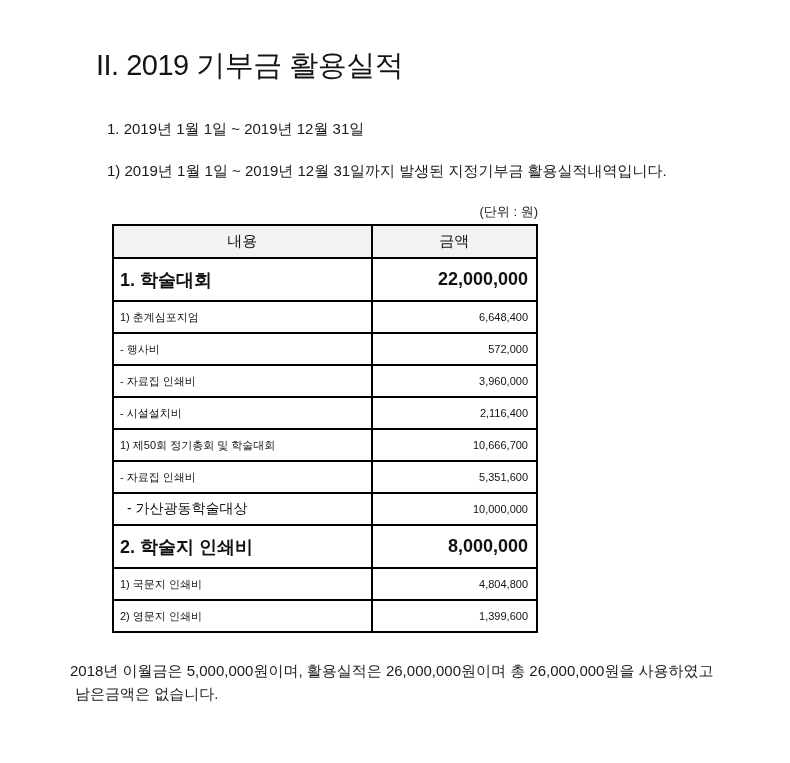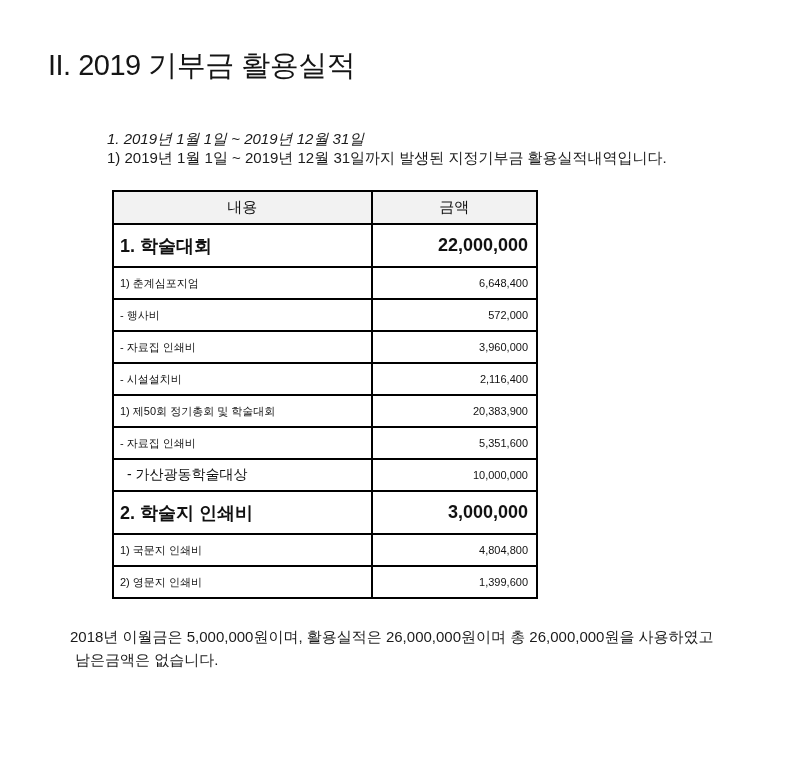--- a/index.html
+++ b/index.html
@@ -8,33 +8,33 @@
     background: #ffffff;
   }
   body {
     width: 790px;
     height: 763px;
     font-family: "Liberation Sans", "DejaVu Sans", sans-serif;
     color: #111111;
     overflow: hidden;
   }
   .page-title {
-    margin: 46px 0 0 48px;
+    margin: 46px 0 0 96px;
     font-size: 29px;
     font-weight: 500;
     letter-spacing: -0.5px;
     color: #151515;
   }
   .subtitle {
     margin-left: 107px;
     font-size: 15px;
     color: #1a1a1a;
   }
-  .subtitle-period { margin-top: 44px; font-style: italic; }
-  .subtitle-desc { }
+  .subtitle-period { margin-top: 34px; }
+  .subtitle-desc { margin-top: 23px; }
 
   .table-wrap {
     width: 426px;
     margin: 22px 0 0 112px;
   }
   .unit-label {
     text-align: right;
     font-size: 13px;
     color: #1a1a1a;
     margin-bottom: 3px;
@@ -86,20 +86,21 @@
 </style>
 </head>
 <body>
 
 <h1 class="page-title">II. 2019 기부금 활용실적</h1>
 
 <div class="subtitle subtitle-period">1. 2019년 1월 1일 ~ 2019년 12월 31일</div>
 <div class="subtitle subtitle-desc">1) 2019년 1월 1일 ~ 2019년 12월 31일까지 발생된 지정기부금 활용실적내역입니다.</div>
 
 <div class="table-wrap">
+  <div class="unit-label">(단위 : 원)</div>
 
   <table class="donation-table">
     <colgroup>
       <col class="c-name">
       <col class="c-amount">
     </colgroup>
     <thead>
       <tr>
         <th>내용</th>
         <th>금액</th>
@@ -121,33 +122,33 @@
       <tr>
         <td class="cell-name">- 자료집 인쇄비</td>
         <td class="cell-amount">3,960,000</td>
       </tr>
       <tr>
         <td class="cell-name">- 시설설치비</td>
         <td class="cell-amount">2,116,400</td>
       </tr>
       <tr>
         <td class="cell-name">1) 제50회 정기총회 및 학술대회</td>
-        <td class="cell-amount">20,383,900</td>
+        <td class="cell-amount">10,666,700</td>
       </tr>
       <tr>
         <td class="cell-name">- 자료집 인쇄비</td>
         <td class="cell-amount">5,351,600</td>
       </tr>
       <tr class="row-indent">
         <td class="cell-name">- 가산광동학술대상</td>
         <td class="cell-amount">10,000,000</td>
       </tr>
       <tr class="row-bold">
         <td class="cell-name">2. 학술지 인쇄비</td>
-        <td class="cell-amount">3,000,000</td>
+        <td class="cell-amount">8,000,000</td>
       </tr>
       <tr>
         <td class="cell-name">1) 국문지 인쇄비</td>
         <td class="cell-amount">4,804,800</td>
       </tr>
       <tr>
         <td class="cell-name">2) 영문지 인쇄비</td>
         <td class="cell-amount">1,399,600</td>
       </tr>
     </tbody>

